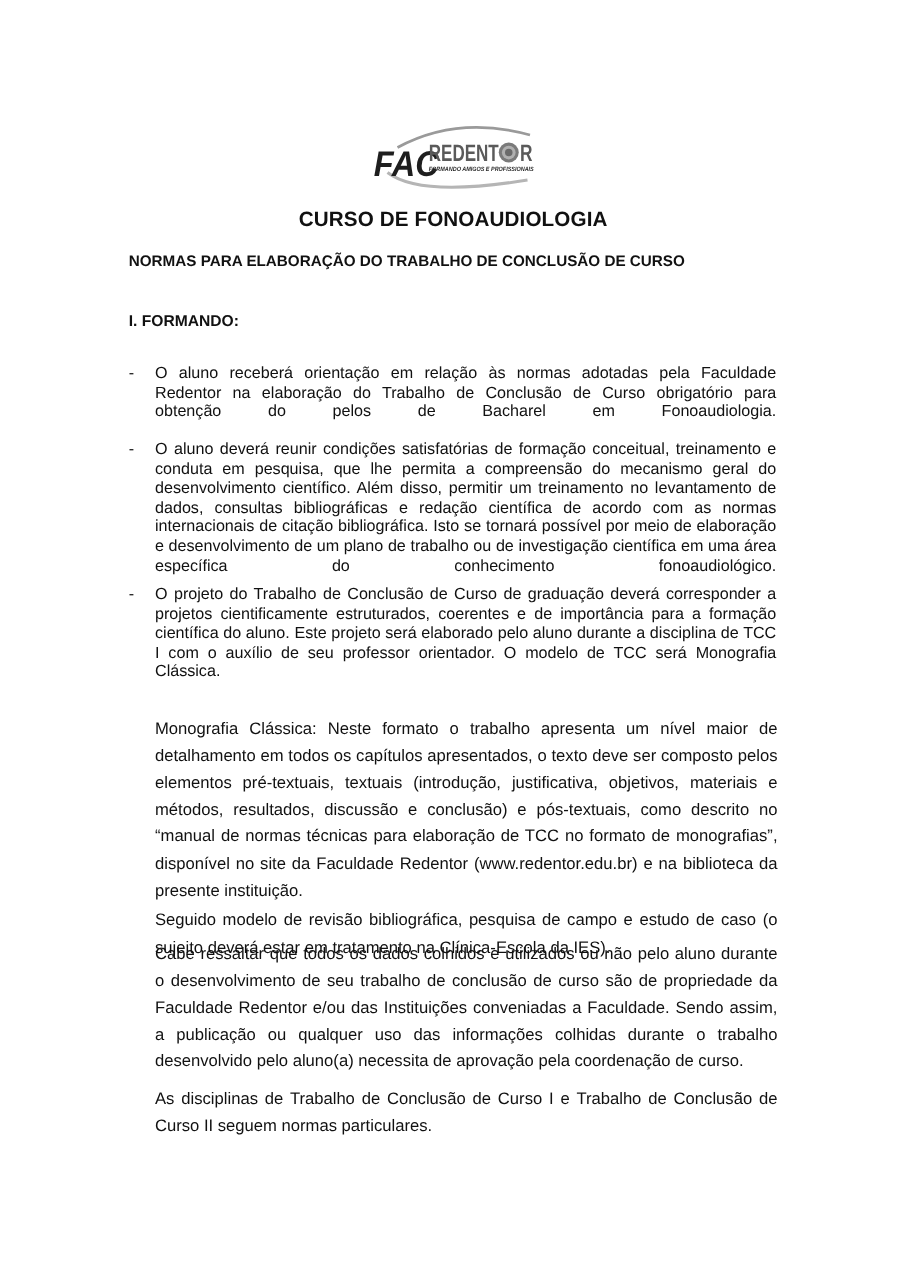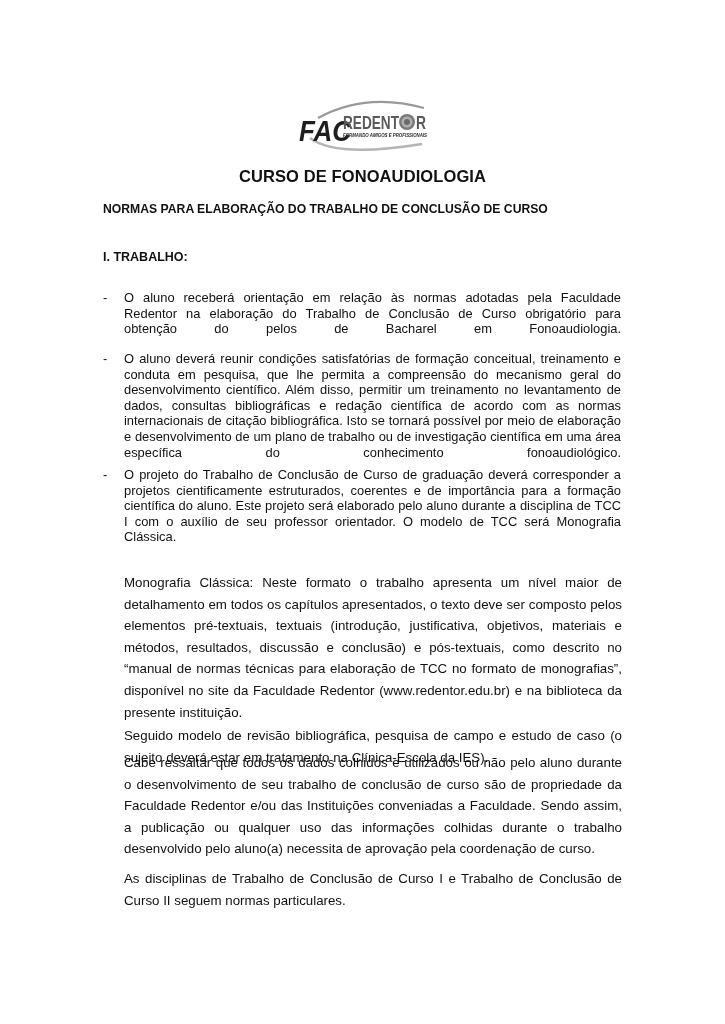--- a/index.html
+++ b/index.html
@@ -62,21 +62,21 @@
       <text x="47" y="39" font-family="Liberation Sans, sans-serif" font-size="5" font-weight="bold" font-style="italic" fill="#2a2a2a" textLength="84" lengthAdjust="spacingAndGlyphs">FORMANDO AMIGOS E PROFISSIONAIS</text>
     </svg>
   </div>
 
   <div class="title">CURSO DE FONOAUDIOLOGIA</div>
 
   <div class="subtitle">
     <div>NORMAS PARA ELABORAÇÃO DO TRABALHO DE CONCLUSÃO DE CURSO</div>
   </div>
 
-  <div class="section-heading">I. TRABALHO:</div>
+  <div class="section-heading">I. FORMANDO:</div>
 
   <div class="bullet" style="top: 290px;">
     <span class="dash">-</span>
     <div class="btext" style="text-align-last: left;">O aluno receberá orientação em relação às normas adotadas pela Faculdade Redentor na elaboração do Trabalho de Conclusão de Curso obrigatório para obtenção do pelos de Bacharel em Fonoaudiologia.</div>
   </div>
 
   <div class="bullet" style="top: 351px;">
     <span class="dash">-</span>
     <div class="btext" style="text-align-last: left;">O aluno deverá reunir condições satisfatórias de formação conceitual, treinamento e conduta em pesquisa, que lhe permita a compreensão do mecanismo geral do desenvolvimento científico. Além disso, permitir um treinamento no levantamento de dados, consultas bibliográficas e redação científica de acordo com as normas internacionais de citação bibliográfica. Isto se tornará possível por meio de elaboração e desenvolvimento de um plano de trabalho ou de investigação científica em uma área específica do conhecimento fonoaudiológico.</div>
   </div>

